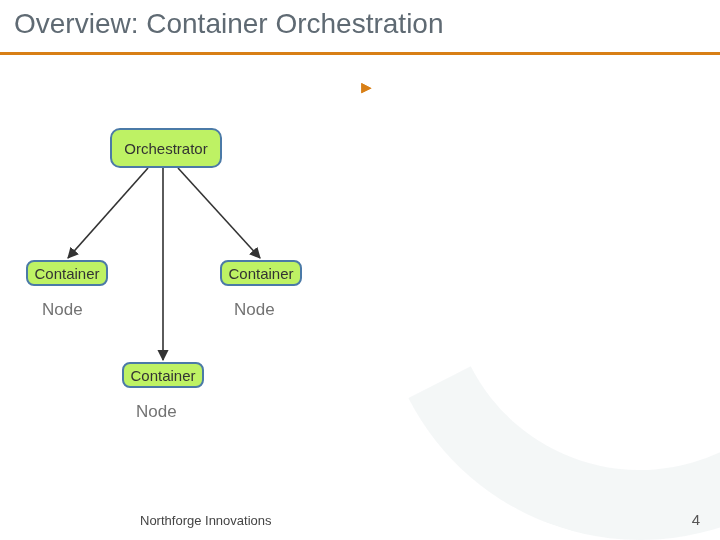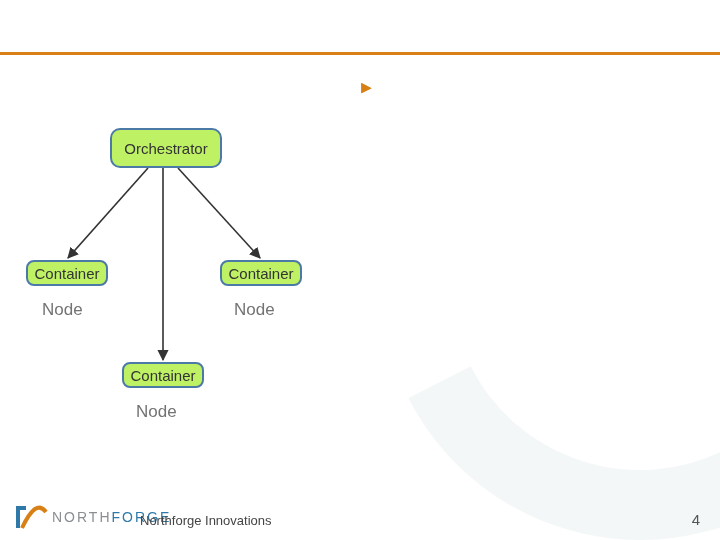--- a/index.html
+++ b/index.html
@@ -40,20 +40,21 @@
   
   .arrows { position: absolute; left: 0; top: 0; width: 350px; height: 380px; pointer-events: none; }
 </style>
 </head>
 <body>
 
 <div class="slide">
 
   <div class="swoosh"></div>
 
+  <div class="title">Overview: Container Orchestration</div>
   <div class="rule"></div>
 
   <div class="diagram">
     <svg class="arrows" viewBox="0 0 350 380">
       <defs>
         <marker id="ah" viewBox="0 0 10 10" refX="9" refY="5" markerWidth="7" markerHeight="7" orient="auto">
           <path d="M0 0 L10 5 L0 10 z" fill="#333"></path>
         </marker>
       </defs>
 
@@ -84,26 +85,16 @@
 
   <div class="body">
     <div class="bullet">
       <span class="marker">►</span>
     </div>
     <div class="bullet">
       <span class="marker">►</span>
     </div>
   </div>
 
-  <div class="logo">
-    <svg width="34" height="30" viewBox="0 0 34 30">
-      <path d="M4 26 L4 6 L12 6" fill="none" stroke="#2f79a8" stroke-width="4"></path>
-      <path d="M8 26 Q22 -4 32 10" fill="none" stroke="#d87f16" stroke-width="4"></path>
-    </svg>
-    <span class="logo-text">
-      <span class="logo-north">NORTH</span>
-        <span class="logo-forge">FORGE</span>
-    </span>
-  </div>
   <div class="footer-text">Northforge Innovations</div>
   <div class="page-num">4</div>
 
 </div>
 
 </body></html>

